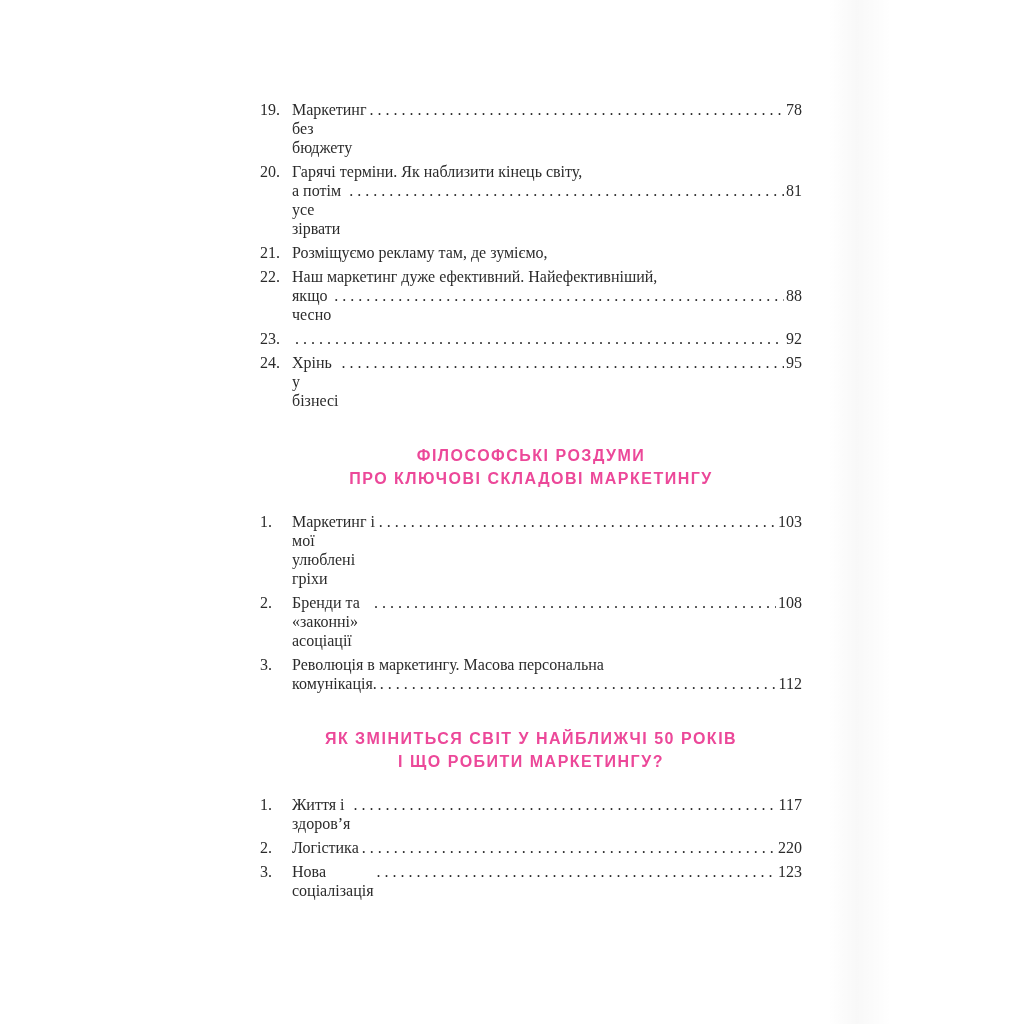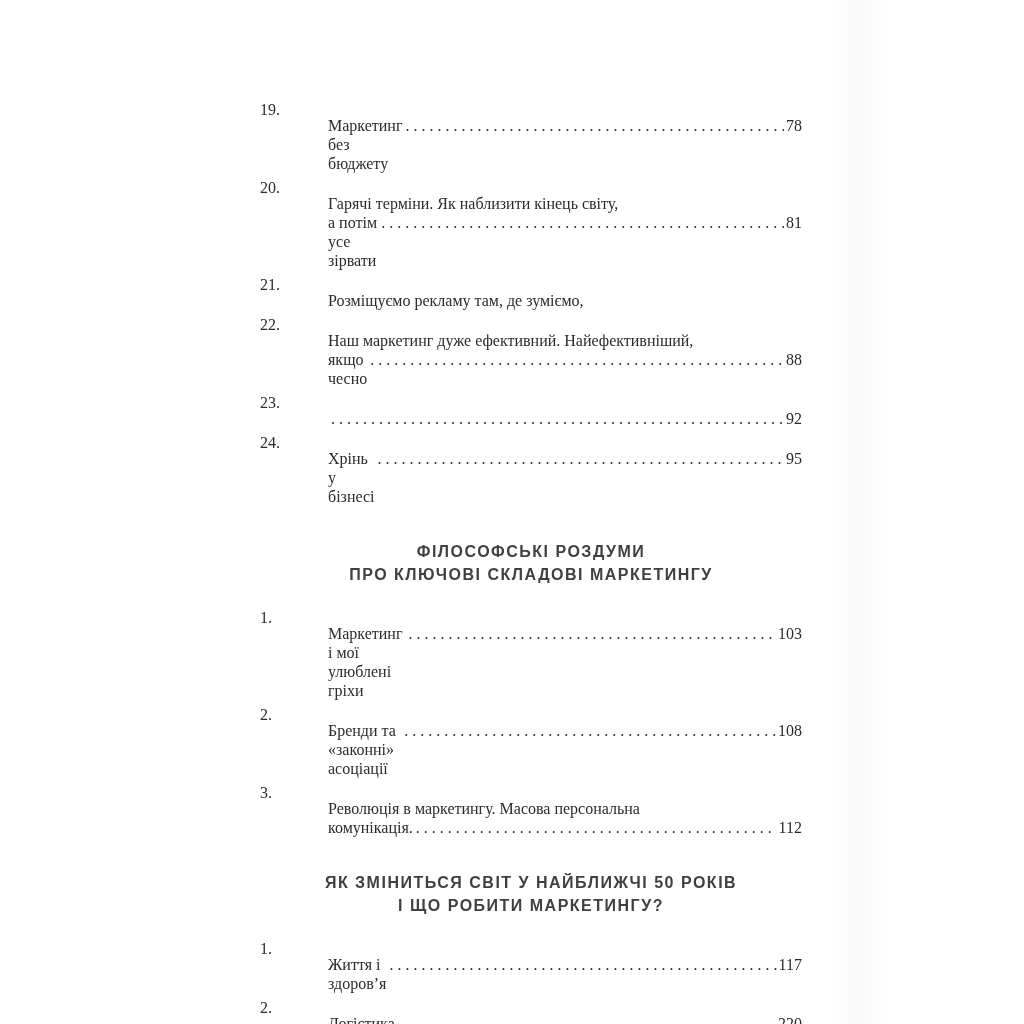--- a/index.html
+++ b/index.html
@@ -32,31 +32,29 @@
     left: 260px;
     top: 100px;
     width: 542px;
   }
   .toc-item {
     display: flex;
     font-size: 16px;
     line-height: 19px;
     margin-bottom: 5px;
     color: #2b2b2b;
-    gap: 36px;
   }
   .toc-item:last-child { margin-bottom: 0; justify-content: flex-end; }
   .num-col {
     flex: 0 0 32px;
     width: 32px;
   }
   .item-body {
     flex: 1 1 auto;
     min-width: 0;
-    margin-top: 16px;
   }
   .leader-line {
     display: flex;
     align-items: baseline;
   }
   .dots {
     flex: 1 1 auto;
     min-width: 10px;
     overflow: hidden;
     white-space: nowrap;
@@ -71,21 +69,21 @@
   .page-num {
     flex: 0 0 auto;
   }
   .section-heading {
     font-family: "Liberation Sans", sans-serif;
     font-weight: bold;
     font-size: 16px;
     line-height: 23px;
     letter-spacing: 1.5px;
     text-align: center;
-    color: #404040;
+    color: #ec4899;
     margin: 34px 0 22px 0;
   }
   .heading-line { white-space: nowrap; }
   .toc-section:first-child .toc-list { margin-top: 0; }
 </style>
 </head>
 <body>
 
 <div class="page">
   <div class="scan-shade"></div>

